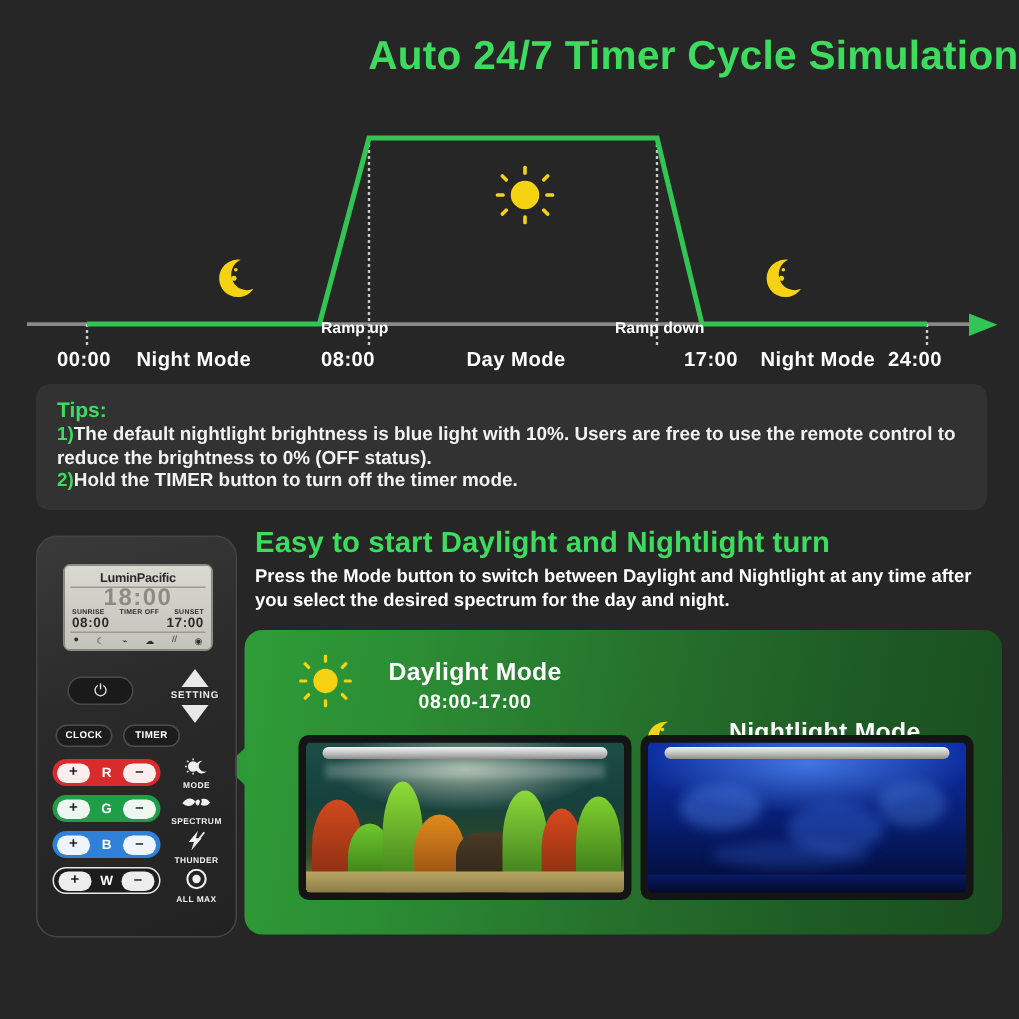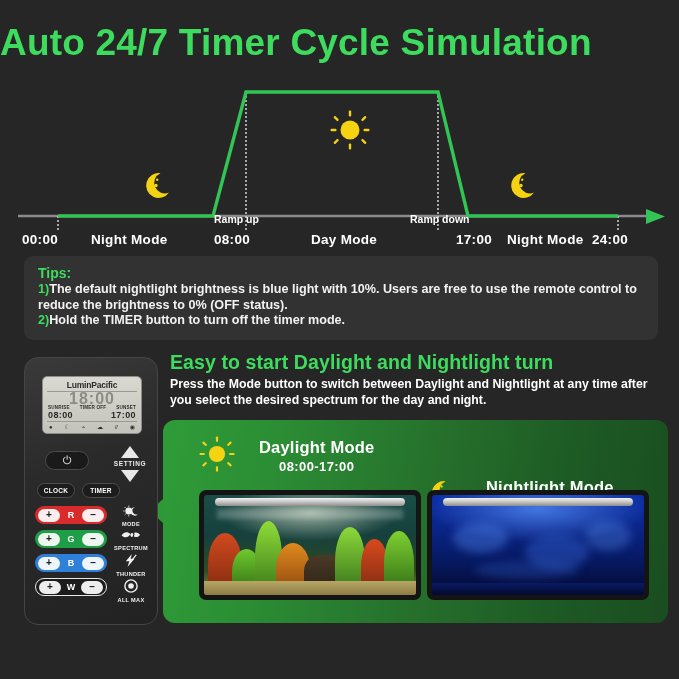--- a/index.html
+++ b/index.html
@@ -9,22 +9,22 @@
     font-family: "Liberation Sans", sans-serif;
     color: #ffffff;
     overflow: hidden;
     position: relative;
   }
 
   
   #title {
     position: absolute;
     left: 0; top: 22px; width: 679px;
-    text-align: left;
-    font-size: 37px;
+    text-align: right;
+    font-size: 27px;
     font-weight: bold;
     letter-spacing: 0.2px;
     color: #3ddc5f;
     white-space: nowrap;
   }
 
   
   #chart {
     position: absolute;
     left: 0; top: 80px;
@@ -347,21 +347,21 @@
     <svg width="34" height="34" viewBox="0 0 34 34">
       <path d="M26 23.5A12.5 12.5 0 1 1 17.5 4.2a10.2 10.2 0 0 0 8.5 19.3z" fill="#f5d312"></path>
       <circle cx="14.2" cy="10.8" r="1.2" fill="#f5d312"></circle>
       <circle cx="13" cy="16.5" r="1.7" fill="#f5d312"></circle>
     </svg>
   </div>
 
   <div class="ramp-label" style="left:214px; top:133px;">Ramp up</div>
   <div class="ramp-label" style="left:398px; top:133px;padding-left:12px;">Ramp down</div>
 
-  <div class="axis-label" style="left:22px; top:152px;">00:00</div>
+  <div class="axis-label" style="left:38px; top:152px;">00:00</div>
   <div class="axis-label" style="left:91px; top:152px;">Night Mode</div>
   <div class="axis-label" style="left:214px; top:152px;">08:00</div>
   <div class="axis-label" style="left:311px; top:152px;">Day Mode</div>
   <div class="axis-label" style="left:456px; top:152px;">17:00</div>
   <div class="axis-label" style="left:507px; top:152px;">Night Mode</div>
   <div class="axis-label" style="left:592px; top:152px;">24:00</div>
 </div>
 
 <div id="tips">
   <div id="tips-title">Tips:</div>

